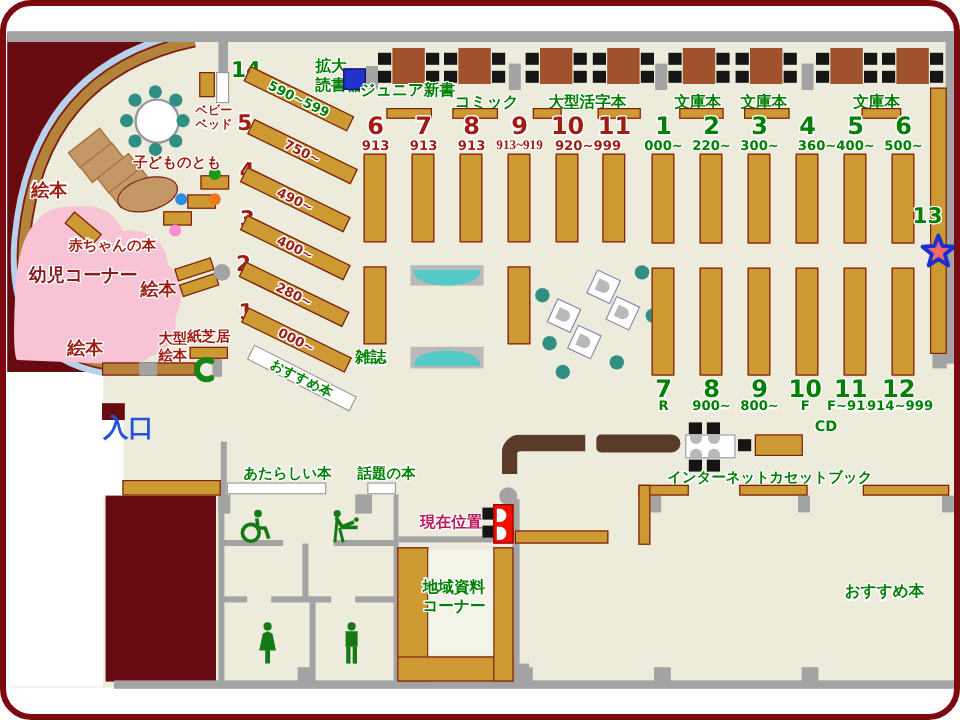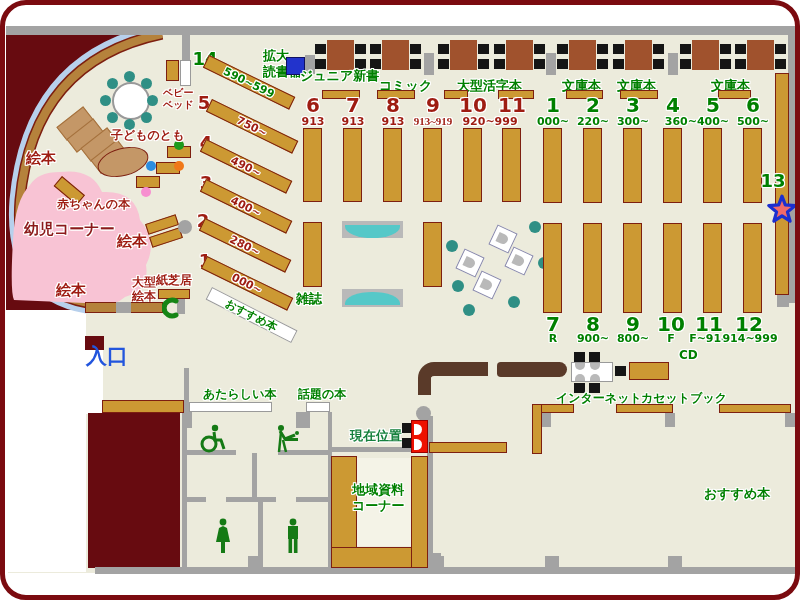--- a/index.html
+++ b/index.html
@@ -13,21 +13,21 @@
   .d{position:absolute;width:96px;height:14px;background:#cc9933;border:1px solid #7d1f10;
      transform-origin:0 0;transform:rotate(26deg);text-align:center;
      font-size:11px;font-weight:bold;line-height:13px;box-sizing:border-box;}
   .dw{position:absolute;width:96px;height:14px;background:#fff;border:1px solid #9a9a9a;
      transform-origin:0 0;transform:rotate(27deg);text-align:center;
      font-size:11px;font-weight:bold;line-height:13px;box-sizing:border-box;}
   .halo{text-shadow:1px 0 #fff,-1px 0 #fff,0 1px #fff,0 -1px #fff,
         1px 1px #fff,-1px -1px #fff,1px -1px #fff,-1px 1px #fff;}
   .g{color:#008000;font-weight:bold;}
   .r{color:#9e1c12;font-weight:bold;}
-  .red{color:#15803d;font-weight:bold;}
+  .red{color:#be185d;font-weight:bold;}
   .blue{color:#2255dd;font-weight:bold;}
   .num{position:absolute;font-size:20px;line-height:1;text-align:center;}
   .rng{position:absolute;font-size:11px;line-height:1;text-align:center;}
   .lbl{position:absolute;line-height:1.2;white-space:pre-line;}
   .table{position:absolute;width:27px;height:30px;background:#a0522d;}
   .chair{position:absolute;width:11px;height:10px;background:#151515;}
   .pill{position:absolute;width:10px;height:22px;background:#a3a3a3;}
   .dot{position:absolute;border-radius:50%;}
   .teal{background:#2f8f85;}
   .deskc{position:absolute;background:#c49767;border:1px solid #a5713d;transform-origin:50% 50%;}

